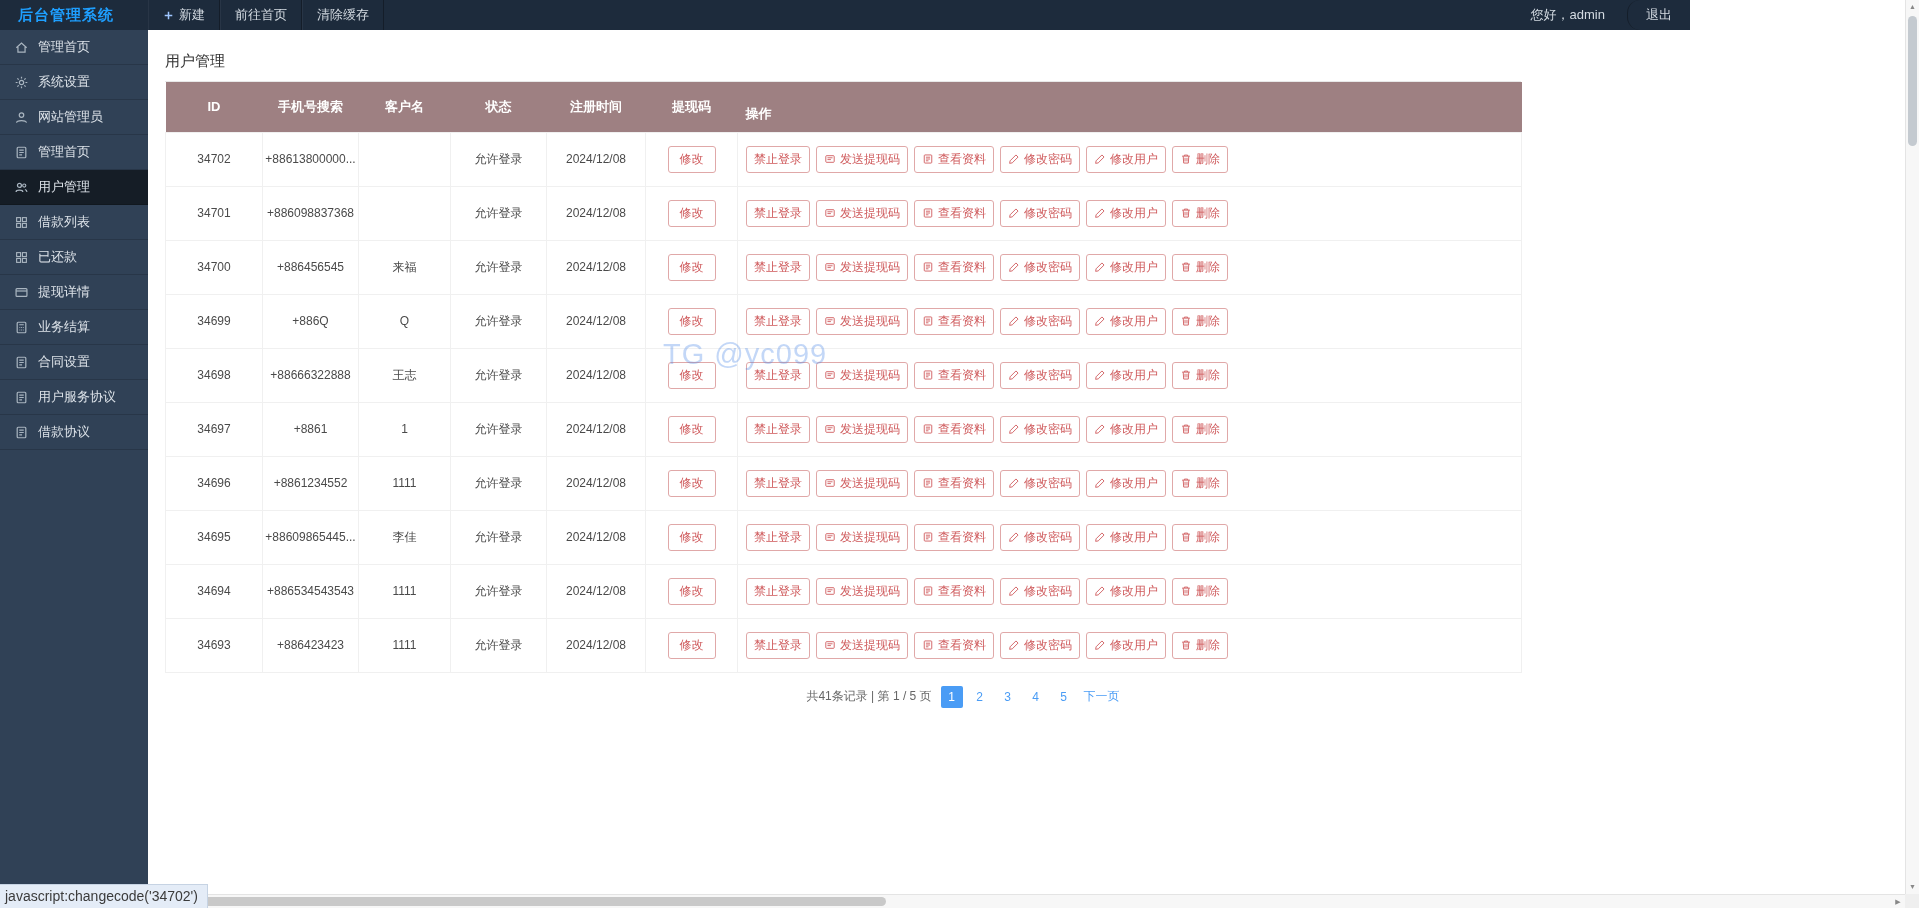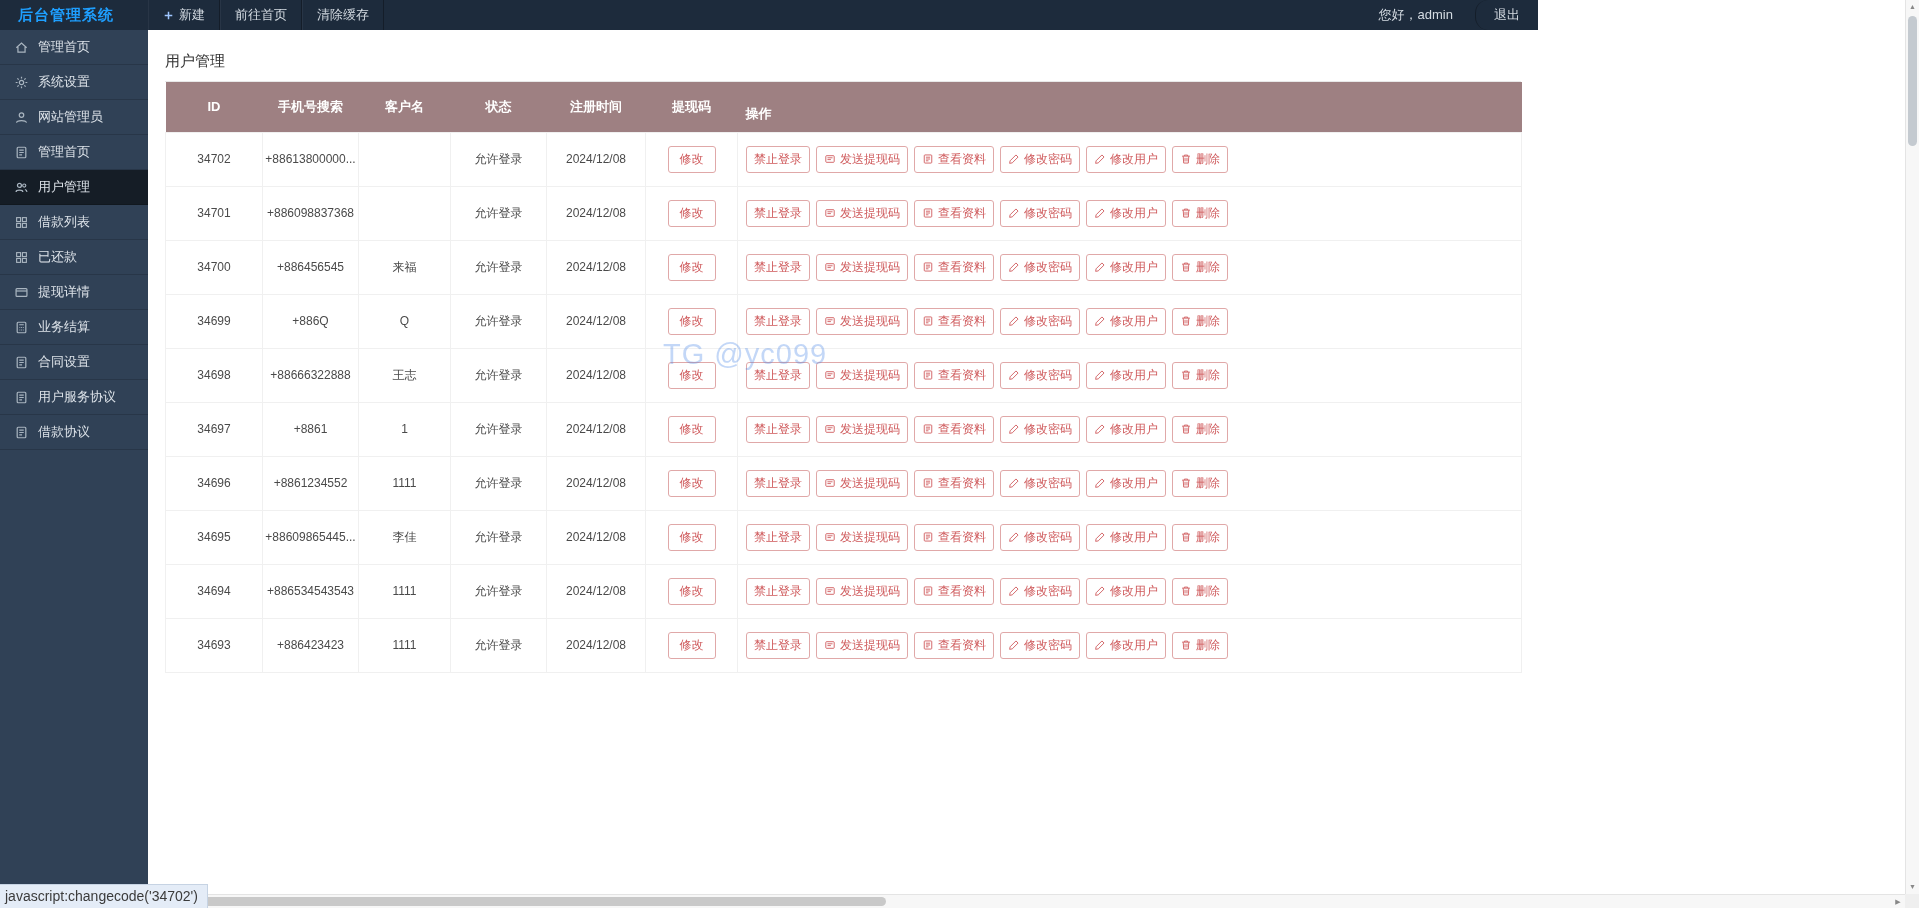--- a/index.html
+++ b/index.html
@@ -3,21 +3,21 @@
 <meta charset="utf-8">
 <style>
   * { margin:0; padding:0; box-sizing:border-box; }
   html,body { width:1919px; height:908px; overflow:hidden; }
   body {
     font-family:"Liberation Sans","DejaVu Sans",sans-serif;
     background:#fff; color:#333; position:relative; font-size:13px;
   }
   
   .topbar {
-    position:absolute; left:0; top:0; width:1538px; height:30px;
+    position:absolute; left:0; top:0; width:1690px; height:30px;
     background:#1d2b3c; display:flex; align-items:stretch; color:#d4dbe2; z-index:3;
   }
   .brand {
     width:148px; display:flex; align-items:center; padding-left:18px;
     color:#1e9fff; font-weight:bold; font-size:15px; letter-spacing:1px;
   }
   .topnav { display:flex; align-items:stretch; }
   .topnav-item {
     display:flex; align-items:center; gap:5px; padding:0 14px; cursor:pointer;
     border-right:1px solid rgba(0,0,0,.3); border-left:1px solid rgba(255,255,255,.05);
@@ -778,20 +778,31 @@
                 </svg>
               </span>
               <span>删除</span>
             </button></td>
         </tr>
       </tbody>
   </table>
 
   <div class="watermark">TG @yc099</div>
 
+  <div class="pagination">
+    <span>共41条记录 | 第 1 / 5 页</span>
+    <span id="page-list" style="display:flex;gap:6px;align-items:center;">
+        <a class="page active">1</a>
+        <a class="page">2</a>
+        <a class="page">3</a>
+        <a class="page">4</a>
+        <a class="page">5</a>
+      </span>
+    <a class="next-link">下一页</a>
+  </div>
 </main>
 
 <div class="vscroll">
   <div class="arr up">▲</div>
   <div class="vthumb"></div>
   <div class="arr down">▼</div>
 </div>
 <div class="hscroll">
   <div class="arr left">◀</div>
   <div class="hthumb"></div>

